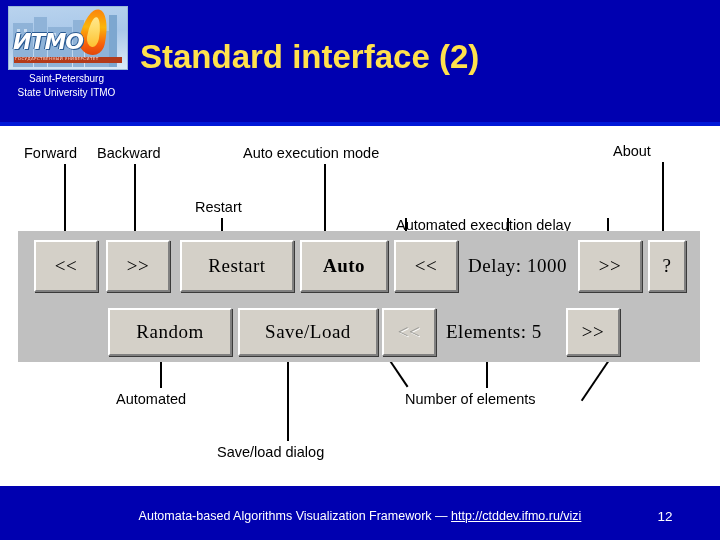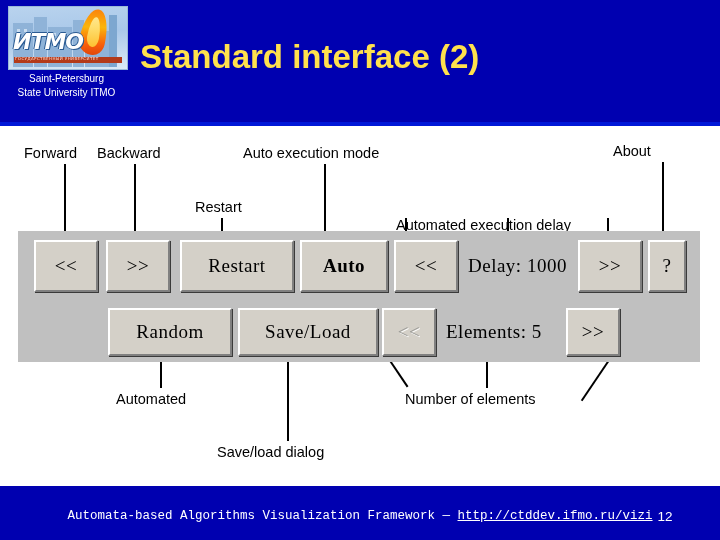--- a/index.html
+++ b/index.html
@@ -112,21 +112,21 @@
     letter-spacing:.5px;
   }
 
   
   .footer-band{
     position:absolute;left:0;top:486px;width:720px;height:54px;background:#0000b0;
   }
   .footer-text{
     position:absolute;left:0;top:509px;width:720px;text-align:center;
     color:#ffffff;font-size:12.5px;white-space:nowrap;
-    font-family:Liberation Mono, monospace;
+    font-family:Liberation Sans, sans-serif;
   }
   .footer-url{text-decoration:underline;color:#ffffff;}
   .footer-page{
     position:absolute;left:640px;top:509px;width:50px;text-align:center;
     color:#ffffff;font-size:13.5px;
     font-family:"Liberation Sans", sans-serif;
   }
 </style>
 </head>
 <body>

